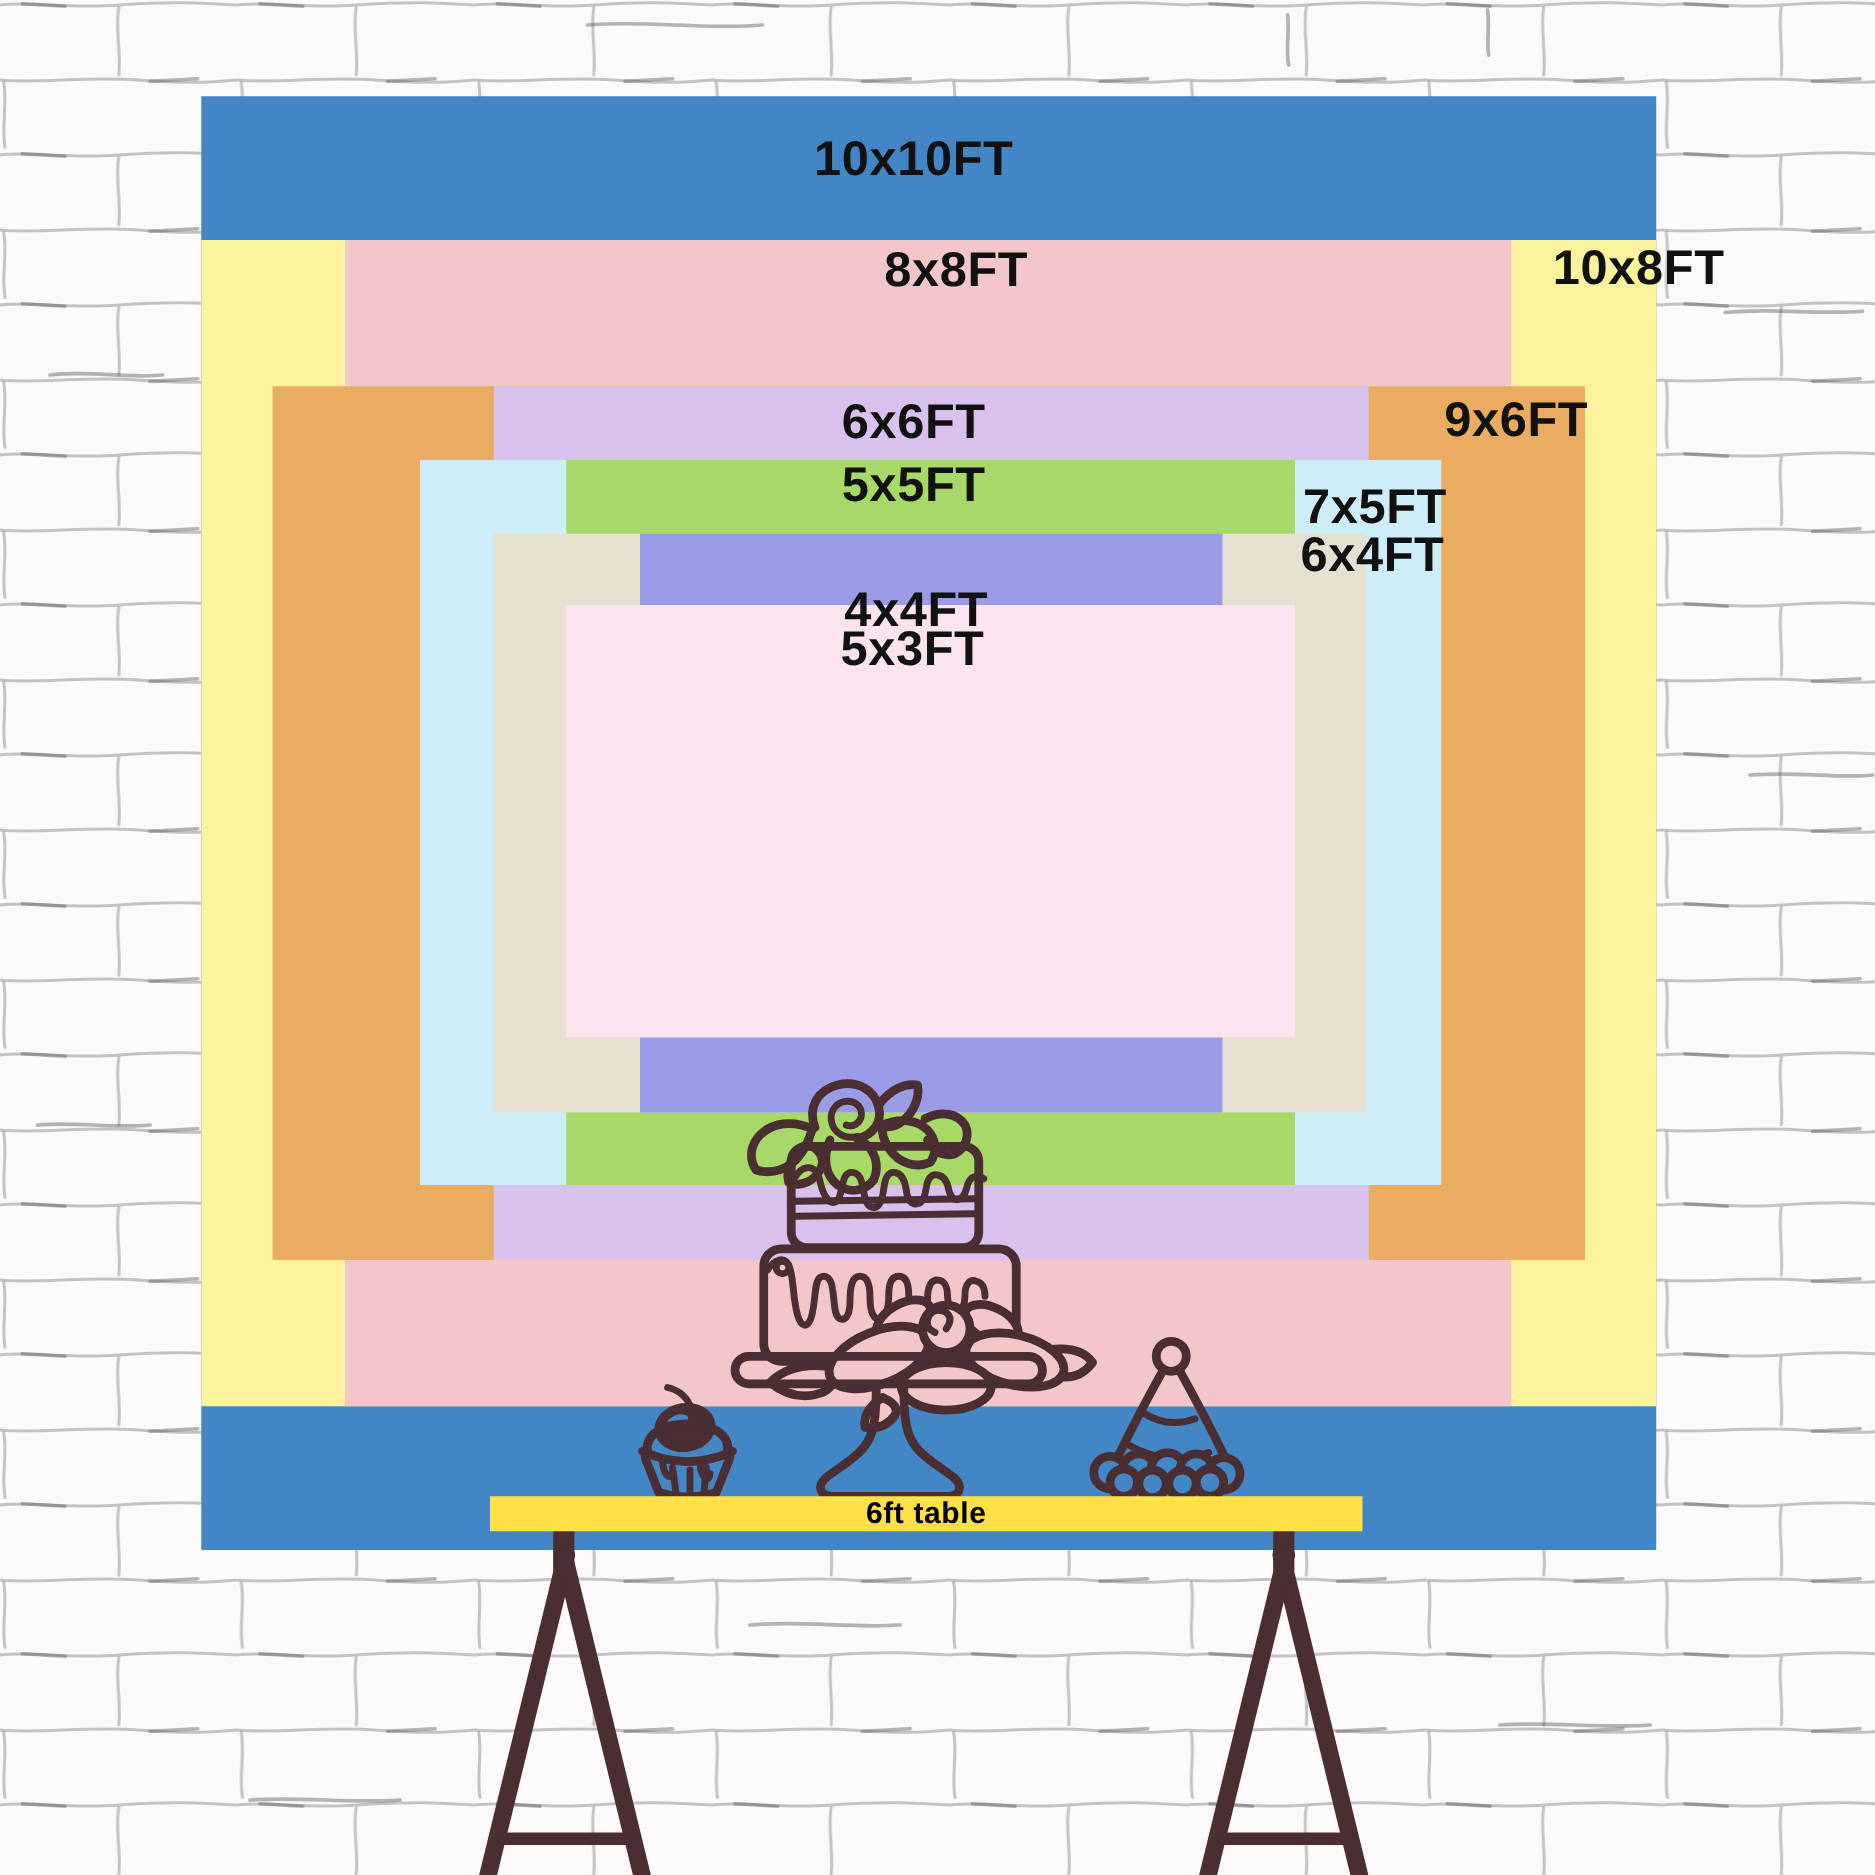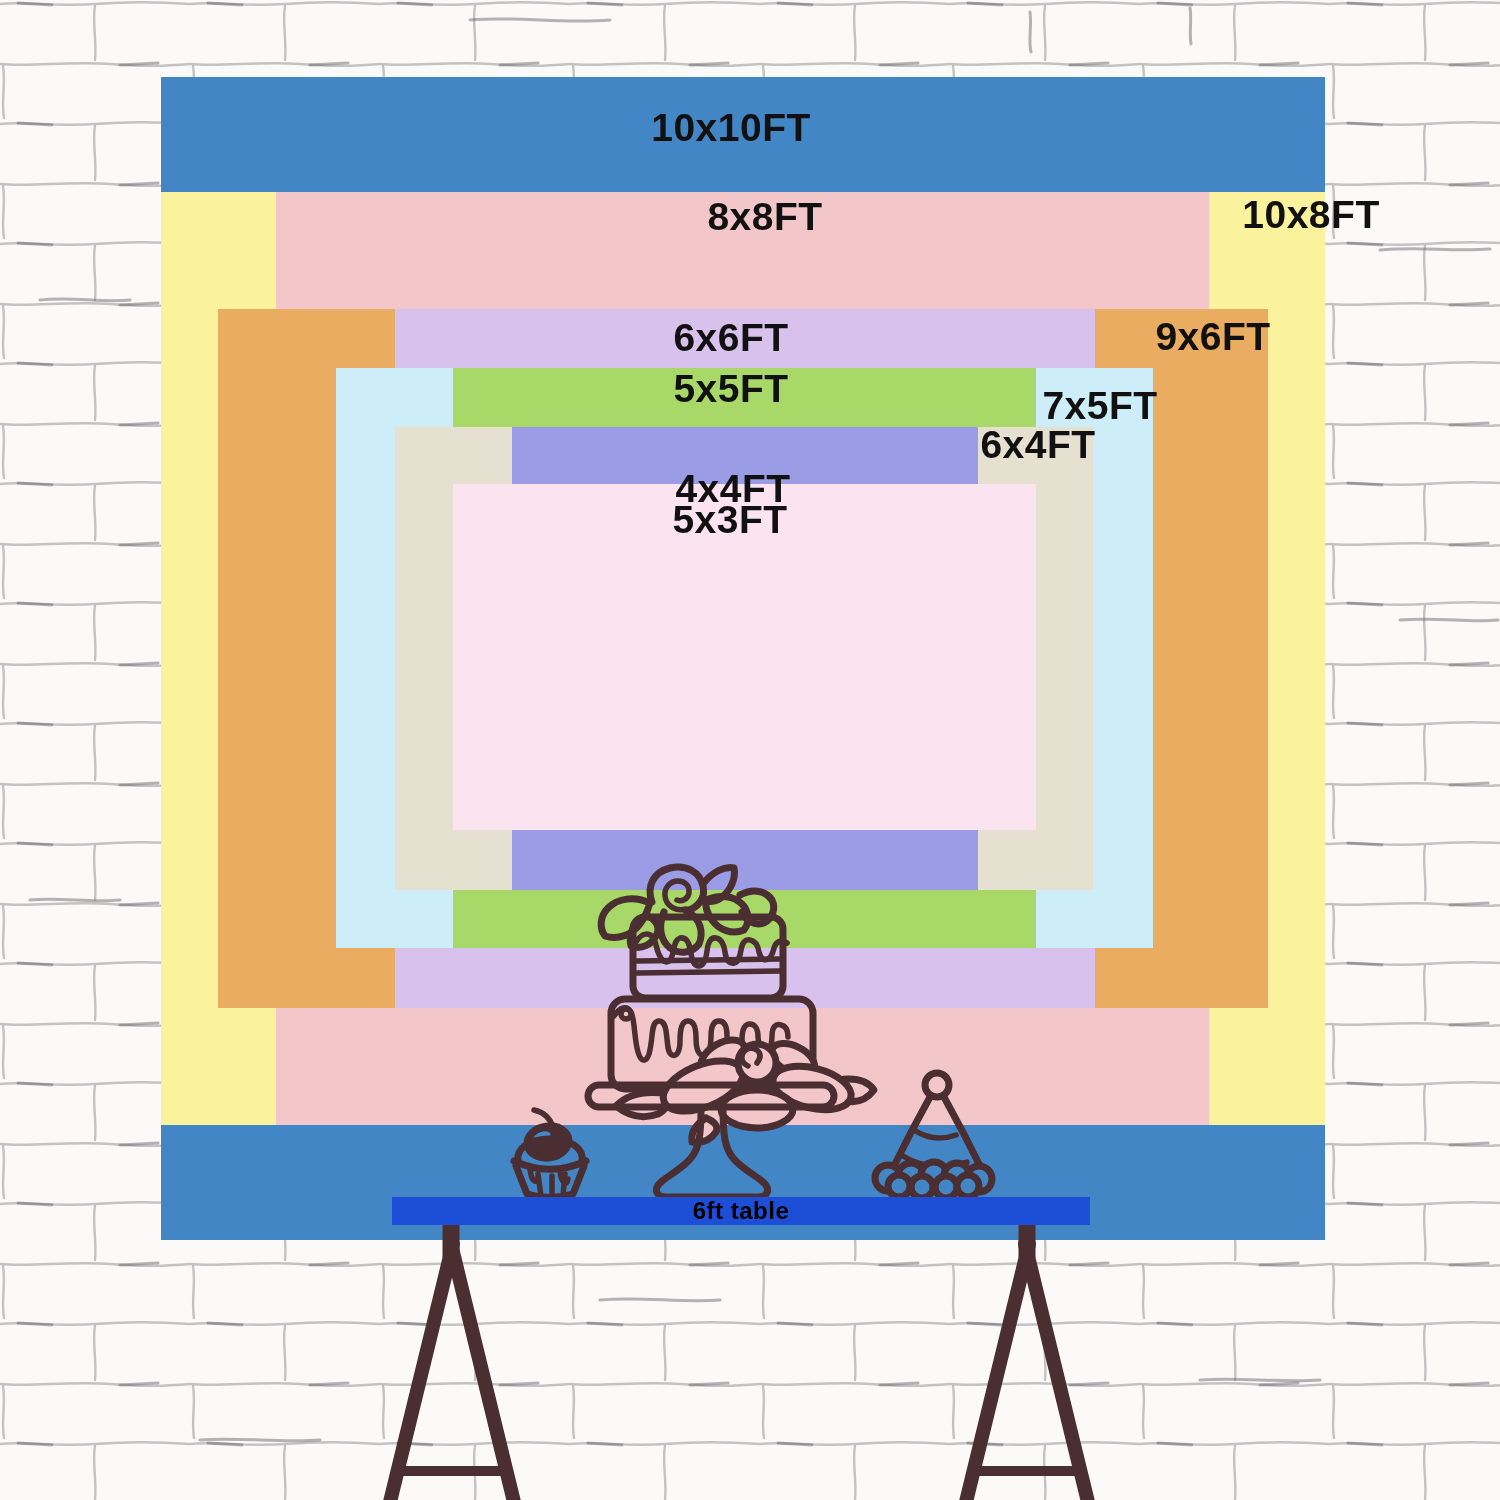--- a/index.html
+++ b/index.html
@@ -22,21 +22,21 @@
   .szlabel{position:absolute;transform:translate(-50%,-50%);color:var(--ltext,#111);
            font-size:39px;font-weight:700;letter-spacing:.5px;white-space:nowrap;}
   .lb-10x10{left:731px;top:128px;}
   .lb-8x8  {left:731px;top:217px;margin-left:34px;}
   .lb-10x8 {left:1267px;top:215px;margin-left:44px;}
   .lb-6x6  {left:731px;top:338px;}
   .lb-9x6  {left:1213px;top:337px;}
   .lb-5x5  {left:731px;top:389px;}
   .lb-7x5  {left:1100px;top:406px;}
   .lb-4x4  {left:733px;top:445px;margin-top:44px;}
-  .lb-6x4  {left:1038px;top:445px;}
+  .lb-6x4  {left:1098px;top:445px;}
   .lb-5x3  {left:730px;top:520px;}
   .art{position:absolute;left:0;top:0;}
   .art path,.art rect,.art circle,.art ellipse,.art line{fill:none;stroke:var(--line,#4a2e31);stroke-width:7;stroke-linecap:round;stroke-linejoin:round;}
   .art .thin{stroke-width:5.5;}
   .art .f-petal{fill:var(--petal,#f3c7ca);}
   .art .f-blue{fill:var(--blue,#4386c6);}
   .art .f-line{fill:var(--line,#4a2e31);}
   .art .ns{stroke:none;}
   .art .w17{stroke-width:17;}
   .art .w14{stroke-width:14;}
@@ -185,17 +185,17 @@
       <path class="w10" d="M403,1471 H501"></path>
     </g>
     <g>
       <path class="w17" d="M1027,1220 V1256"></path>
       <path class="w14" d="M1029,1244 L966,1502"></path>
       <path class="w14" d="M1025,1244 L1088,1502"></path>
       <path class="w10" d="M979,1471 H1079"></path>
     </g>
   </svg>
 
-  <div class="table-bar" style="background-color: #1d4ed8;">
+  <div class="table-bar" style="background-color: #fde047;">
     <span class="table-label">6ft table</span>
   </div>
 
 </div>
 
 </body></html>

